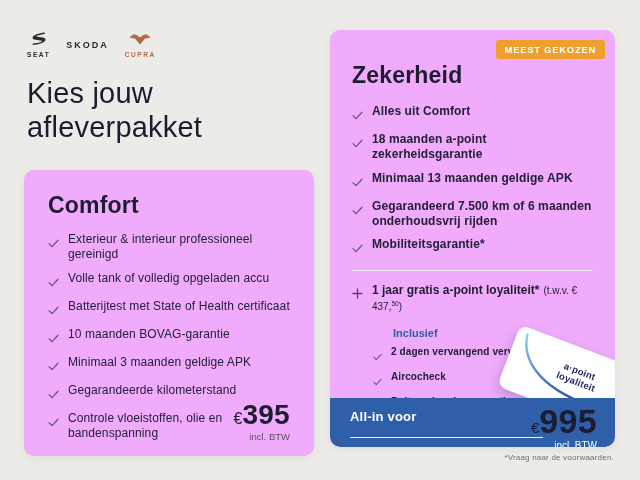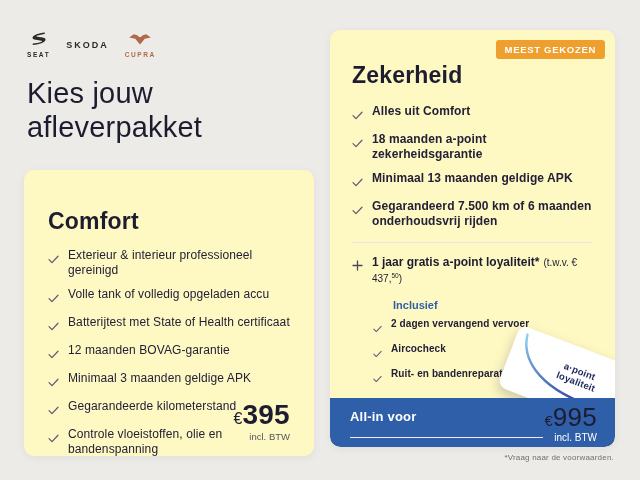--- a/index.html
+++ b/index.html
@@ -21,24 +21,24 @@
   .brand-cupra .brand-label { color:#b06a4a; }
 
   .page-title {
     position:absolute; left:27px; top:76px; width:235px;
     font-size:29px; line-height:1.18; font-weight:500;
     letter-spacing:.2px; color:#1d1c2e;
   }
 
   
   .card {
-    position:absolute; background:#fef9c3; border-radius:10px;
+    position:absolute; background:#f0abfc; border-radius:10px;
     box-shadow:0 2px 8px rgba(40,40,60,.06);
   }
-  .card-comfort { left:24px; top:170px; width:290px; height:286px; padding:38px 24px; }
+  .card-comfort { left:24px; top:170px; width:290px; height:286px; padding:22px 24px; }
   .card-zekerheid { left:330px; top:30px; width:285px; height:417px; padding:22px 22px 0 22px; overflow:hidden; }
 
   .card h2 { font-size:23px; font-weight:700; color:#1d1c30; letter-spacing:.2px; }
   .card-comfort h2 { margin-bottom:13px; }
   .card-zekerheid h2 { margin-top:10px; margin-bottom:15px; }
 
   .badge {
     position:absolute; top:10px; right:10px;
     background:#ef9f2d; color:#fff;
     font-size:9.5px; font-weight:700; letter-spacing:.7px;
@@ -89,21 +89,21 @@
 
   
   .allin-bar {
     position:absolute; left:0; right:0; bottom:0; height:49px;
     background:#2e5fa8; border-radius:0 0 10px 10px;
   }
   .allin-label { position:absolute; left:20px; top:11px; color:#fff; font-size:13px; font-weight:700; letter-spacing:.2px; }
   .allin-line { position:absolute; left:20px; bottom:9px; width:193px; height:1px; background:rgba(255,255,255,.9); }
   .allin-price { position:absolute; right:18px; top:4px; text-align:right; color:#fff; }
   .allin-price .price-cur { font-size:15px; font-weight:500; }
-  .allin-price .price-amt { font-size:26px; font-weight:400; }
+  .allin-price .price-amt { font-size:34px; font-weight:700; }
   .allin-price .price-note { color:#fff; font-size:10px; font-weight:500; margin-top:-1px; }
 
   .disclaimer {
     position:absolute; right:26px; top:453px;
     font-size:8px; color:#6f6e74; letter-spacing:.2px;
   }
 </style>
 </head>
 <body>
 
@@ -163,21 +163,21 @@
           </span>
           <span class="item-text">Batterijtest met State of Health certificaat</span>
         </li>
 
         <li class="item">
           <span class="icon">
             <svg width="11" height="9" viewBox="0 0 11 9" fill="none">
               <path d="M1 4.6 4 7.6 10 1.2" stroke="#615e78" stroke-width="1.3" stroke-linecap="round" stroke-linejoin="round"></path>
             </svg>
           </span>
-          <span class="item-text">12 maanden BOVAG-garantie</span>
+          <span class="item-text">10 maanden BOVAG-garantie</span>
         </li>
 
         <li class="item">
           <span class="icon">
             <svg width="11" height="9" viewBox="0 0 11 9" fill="none">
               <path d="M1 4.6 4 7.6 10 1.2" stroke="#615e78" stroke-width="1.3" stroke-linecap="round" stroke-linejoin="round"></path>
             </svg>
           </span>
           <span class="item-text">Minimaal 3 maanden geldige APK</span>
         </li>
@@ -244,20 +244,28 @@
         <li class="item">
           <span class="icon">
             <svg width="11" height="9" viewBox="0 0 11 9" fill="none">
               <path d="M1 4.6 4 7.6 10 1.2" stroke="#615e78" stroke-width="1.3" stroke-linecap="round" stroke-linejoin="round"></path>
             </svg>
           </span>
           <span class="item-text">Gegarandeerd 7.500 km of 6 maanden onderhoudsvrij rijden</span>
         </li>
 
 
+        <li class="item">
+          <span class="icon">
+            <svg width="11" height="9" viewBox="0 0 11 9" fill="none">
+              <path d="M1 4.6 4 7.6 10 1.2" stroke="#615e78" stroke-width="1.3" stroke-linecap="round" stroke-linejoin="round"></path>
+            </svg>
+          </span>
+          <span class="item-text">Mobiliteitsgarantie*</span>
+        </li>
       </ul>
 
     <hr class="divider">
 
     <div class="addon-row">
       <span class="icon">
         <svg width="11" height="11" viewBox="0 0 11 11" fill="none">
           <path d="M5.5 1v9M1 5.5h9" stroke="#4a4766" stroke-width="1.3" stroke-linecap="round"></path>
         </svg>
       </span>

